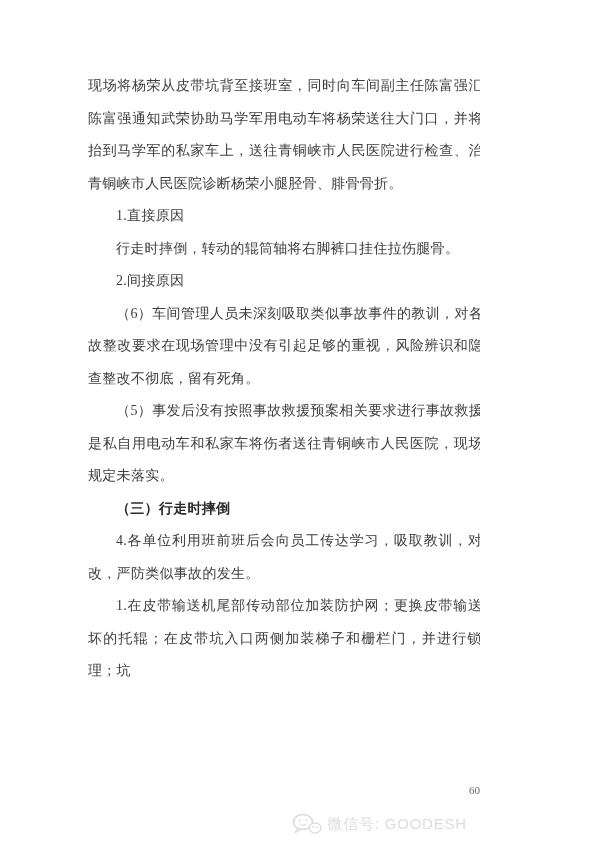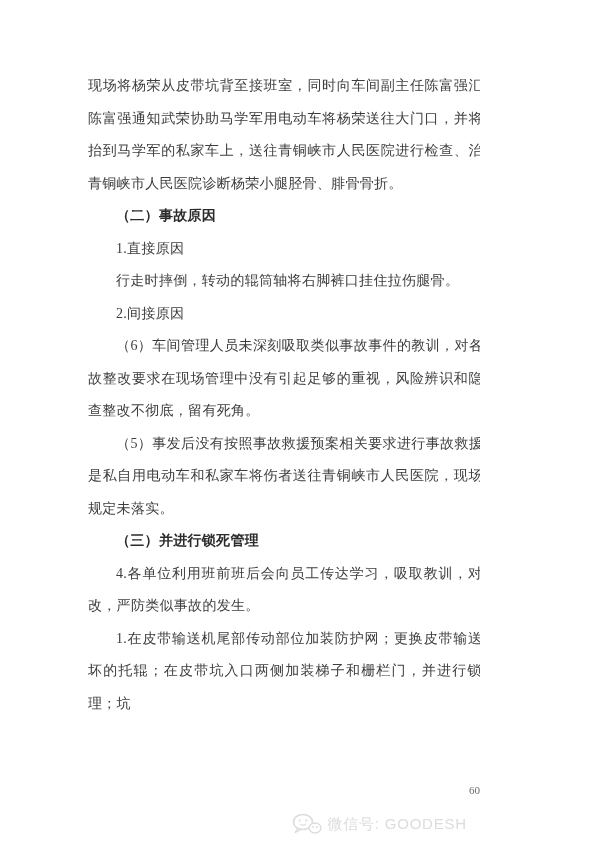--- a/index.html
+++ b/index.html
@@ -58,27 +58,26 @@
   .watermark svg { display: block; }
 </style>
 </head>
 <body>
 
 <div class="page">
 
   <div class="doc-body">
 
   <p class="para no-indent">现场将杨荣从皮带坑背至接班室，同时向车间副主任陈富强汇报。陈富强通知武荣协助马学军用电动车将杨荣送往大门口，并将伤者抬到马学军的私家车上，送往青铜峡市人民医院进行检查、治疗。青铜峡市人民医院诊断杨荣小腿胫骨、腓骨骨折。</p>
-      <p class="para heading">（二）事故原因</p>
       <p class="para">1.直接原因</p>
       <p class="para">行走时摔倒，转动的辊筒轴将右脚裤口挂住拉伤腿骨。</p>
       <p class="para">2.间接原因</p>
       <p class="para">（6）车间管理人员未深刻吸取类似事故事件的教训，对各类事故整改要求在现场管理中没有引起足够的重视，风险辨识和隐患排查整改不彻底，留有死角。</p>
       <p class="para">（5）事发后没有按照事故救援预案相关要求进行事故救援，而是私自用电动车和私家车将伤者送往青铜峡市人民医院，现场急救规定未落实。</p>
-      <p class="para heading">（三）并进行锁死管理</p>
+      <p class="para heading">（三）行走时摔倒</p>
       <p class="para">4.各单位利用班前班后会向员工传达学习，吸取教训，对照整改，严防类似事故的发生。</p>
       <p class="para">1.在皮带输送机尾部传动部位加装防护网；更换皮带输送机损坏的托辊；在皮带坑入口两侧加装梯子和栅栏门，并进行锁死管理；坑</p>
     </div>
 
   <div class="page-number">60</div>
 
   <div class="watermark">
     <span>
       <svg width="30" height="22" viewBox="0 0 30 22">
         <ellipse cx="11" cy="9" rx="9.5" ry="7.5" fill="none" stroke="currentColor" stroke-width="1.6"></ellipse>

